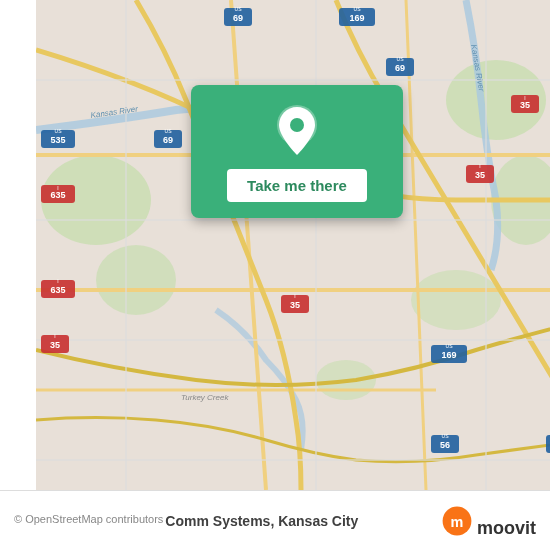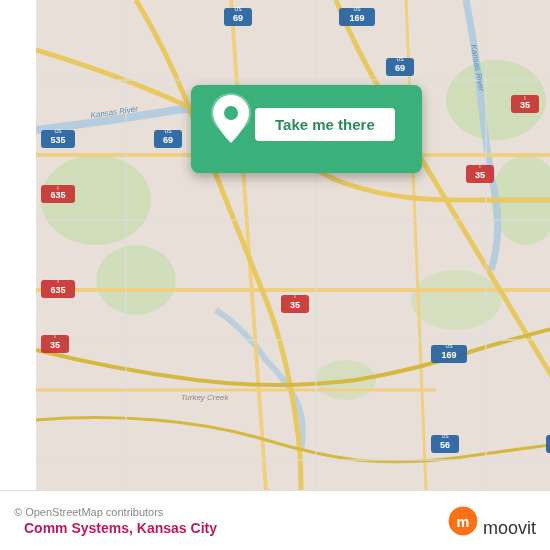--- a/index.html
+++ b/index.html
@@ -25,26 +25,26 @@
     #map-svg {
       width: 100%;
       height: 100%;
     }
 
     
     #location-popup {
       position: absolute;
       top: 85px;
       left: 155px;
-      width: 231px;
+      width: 212px;
       background: #3ab07a;
       border-radius: 8px;
-      padding: 6px 16px 16px 16px;
-      display: flex;
-      flex-direction: row;
+      padding: 18px 16px 16px 16px;
+      display: flex;
+      flex-direction: column;
       align-items: center;
       box-shadow: 0 4px 12px rgba(0,0,0,0.3);
     }
 
     #location-pin-icon {
       width: 48px;
       height: 56px;
       margin-bottom: 10px;
     }
 
@@ -67,50 +67,49 @@
       background: #ffffff;
       border-top: 1px solid #ddd;
       display: flex;
       align-items: center;
       justify-content: space-between;
       padding: 0 14px;
     }
 
     #bottom-left {
       display: flex;
-      flex-direction: column;
+      flex-direction: row;
       gap: 2px;
     }
 
     #copyright-text {
       font-size: 11px;
       color: #888;
     }
 
     #location-title {
       font-size: 14px;
       font-weight: bold;
-      color: #be185d;
-      margin-left: 10px;
+      color: #404040;
     }
 
     #moovit-logo {
       display: flex;
       align-items: center;
       gap: 4px;
     }
 
     #moovit-icon {
       width: 32px;
       height: 32px;
     }
 
     #moovit-text {
       font-size: 18px;
-      font-weight: normal;
+      font-weight: bold;
       color: #333;
       margin-top: 16px;
     }
   </style>
 </head>
 <body>
 
 <div id="map-container">
   <svg id="map-svg" viewBox="0 0 550 490" xmlns="http://www.w3.org/2000/svg">
 

